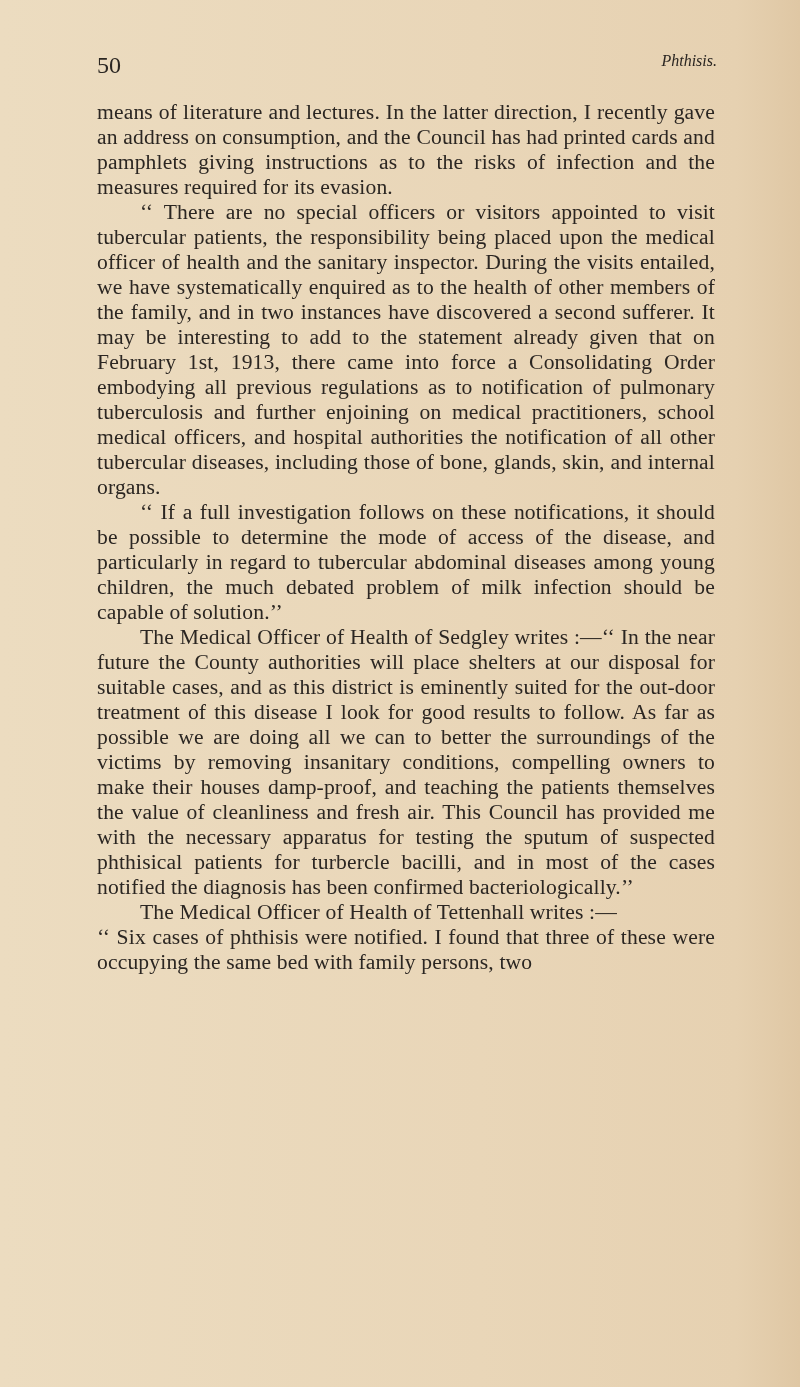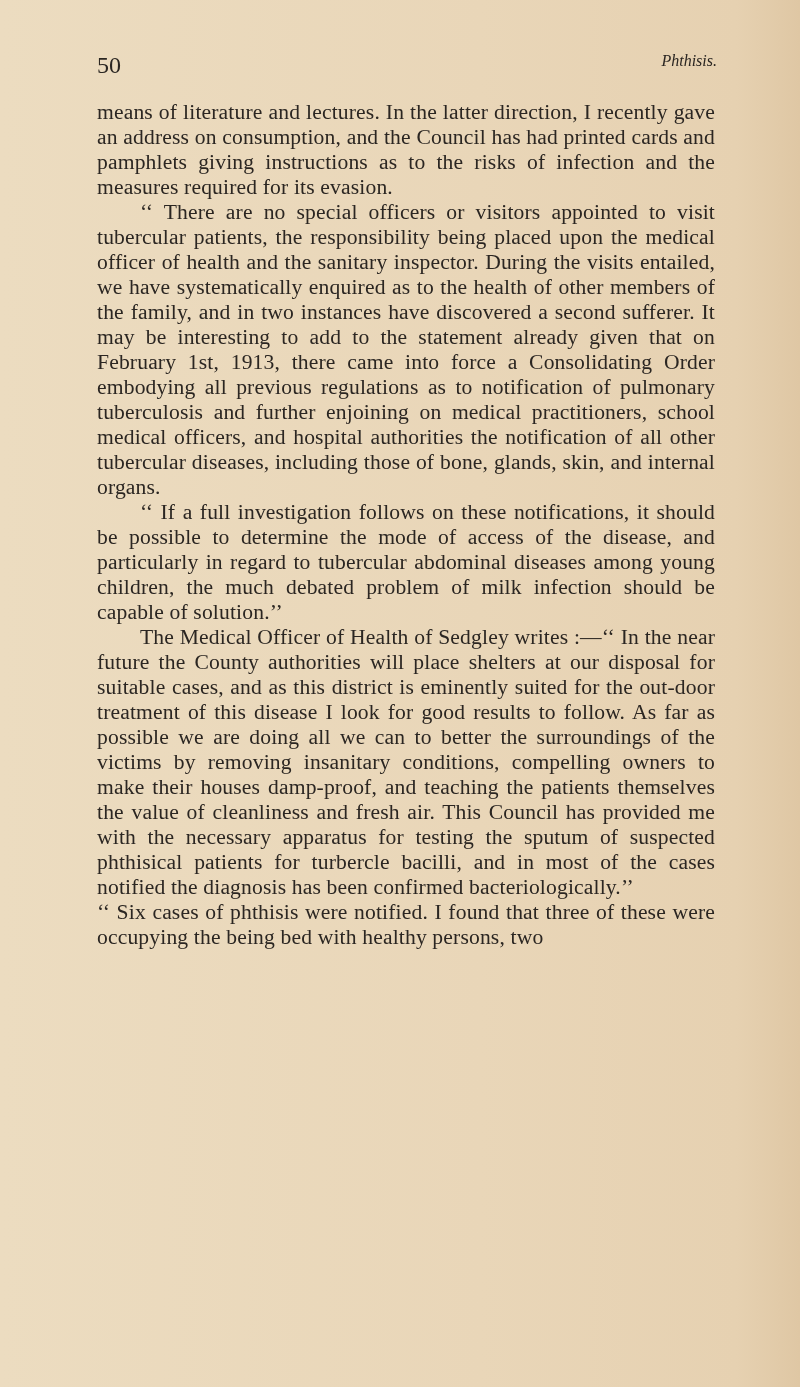--- a/index.html
+++ b/index.html
@@ -30,15 +30,16 @@
   <div class="header">
     <span class="page-number">50</span>
     <div class="running-title">Phthisis.</div>
   </div>
 
   <div class="body-text">
     <p>means of literature and lectures. In the latter direction, I recently gave an address on consumption, and the Council has had printed cards and pamphlets giving instructions as to the risks of infection and the measures required for its evasion.</p>
     <p class="indent">‘‘ There are no special officers or visitors appointed to visit tubercular patients, the responsibility being placed upon the medical officer of health and the sanitary inspector. During the visits entailed, we have systematically enquired as to the health of other members of the family, and in two instances have discovered a second sufferer. It may be interesting to add to the statement already given that on February 1st, 1913, there came into force a Consolidating Order embodying all previous regulations as to notification of pulmonary tuberculosis and further enjoining on medical practitioners, school medical officers, and hospital authorities the notification of all other tubercular diseases, including those of bone, glands, skin, and internal organs.</p>
     <p class="indent">‘‘ If a full investigation follows on these notifications, it should be possible to determine the mode of access of the disease, and particularly in regard to tubercular abdominal diseases among young children, the much debated problem of milk infection should be capable of solution.’’</p>
     <p class="indent">The Medical Officer of Health of Sedgley writes :—‘‘ In the near future the County authorities will place shelters at our disposal for suitable cases, and as this district is eminently suited for the out-door treatment of this disease I look for good results to follow. As far as possible we are doing all we can to better the surroundings of the victims by removing insanitary conditions, compelling owners to make their houses damp-proof, and teaching the patients themselves the value of cleanliness and fresh air. This Council has provided me with the necessary apparatus for testing the sputum of suspected phthisical patients for turbercle bacilli, and in most of the cases notified the diagnosis has been confirmed bacteriologically.’’</p>
-    <p>‘‘ Six cases of phthisis were notified. I found that three of these were occupying the being bed with healthy persons, two</p>
+    <p class="indent">The Medical Officer of Health of Tettenhall writes :—</p>
+    <p>‘‘ Six cases of phthisis were notified. I found that three of these were occupying the same bed with family persons, two</p>
   </div>
 </div>
 
 </body></html>

